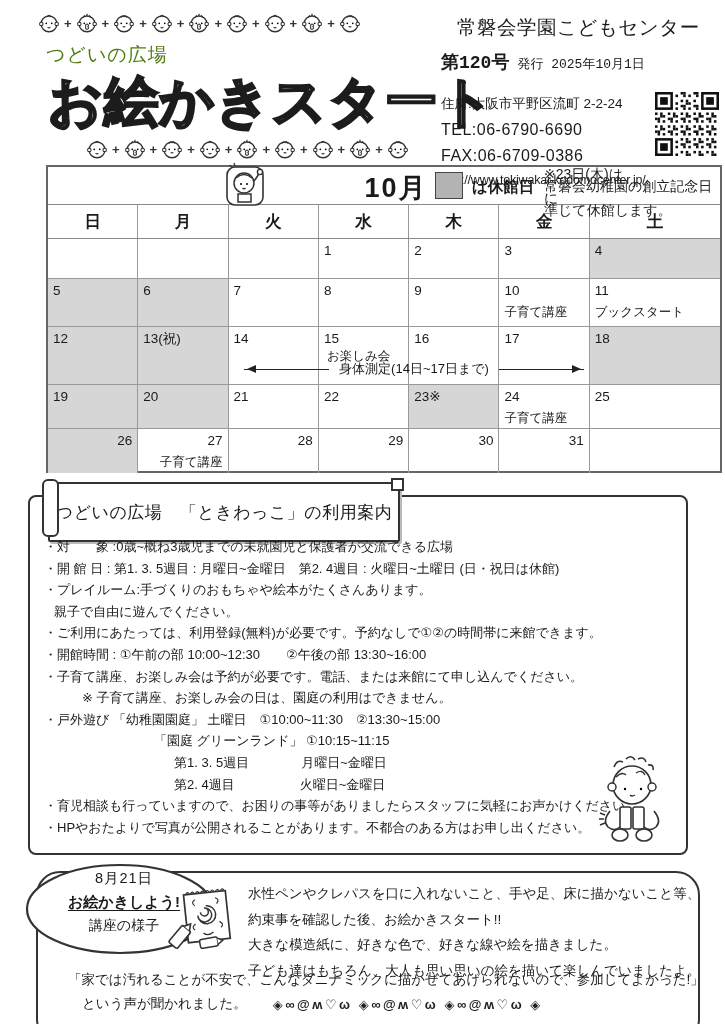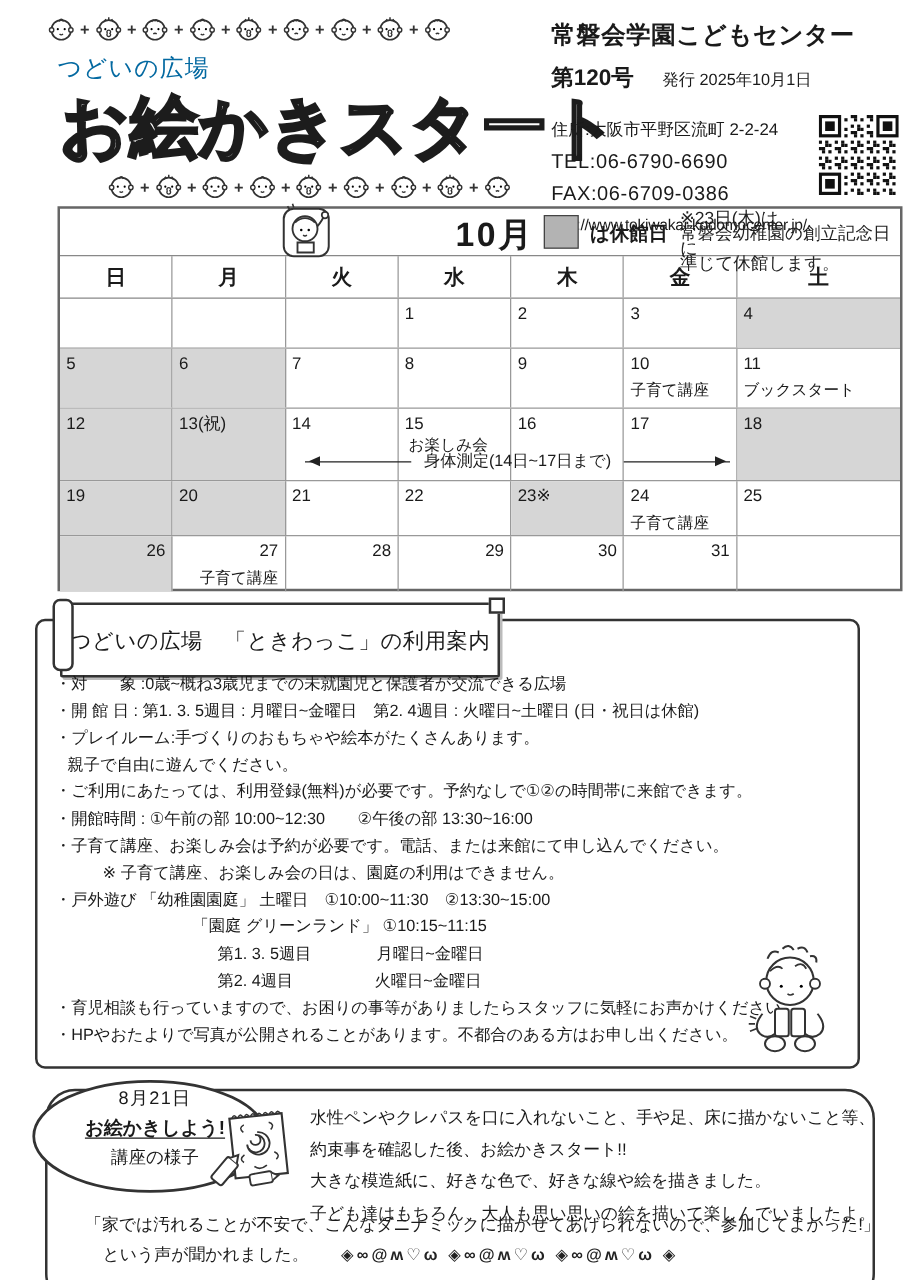--- a/index.html
+++ b/index.html
@@ -6,27 +6,27 @@
   html,body { background:#fff; }
   body { font-family:"Liberation Sans","DejaVu Sans",sans-serif; color:#1a1a1a; }
   .page { position:relative; width:725px; height:1024px; background:#fff; overflow:hidden; }
 
   
   .icon-row { position:absolute; display:flex; align-items:center; gap:3px; }
   .icon-row .plus { font-size:13px; font-weight:bold; color:#333; margin:0 1px; }
   .icon-row svg { display:block; }
   #iconrow1 { left:38px; top:12px; }
   #iconrow2 { left:86px; top:138px; }
-  .small-title { position:absolute; left:46px; top:42px; font-size:19px; letter-spacing:1px; color:#0369a1;text-align:right; }
+  .small-title { position:absolute; left:46px; top:42px; font-size:19px; letter-spacing:1px; color:#4d7c0f;text-align:right; }
   .main-title { position:absolute; left:48px; top:66px; font-size:54px; font-weight:bold;
                 letter-spacing:1px; color:#fff; -webkit-text-stroke:2.4px #1c1c1c;
                 text-shadow:0 0 1px #1c1c1c; white-space:nowrap; }
   .head-right { position:absolute; left:441px; top:14px; width:282px; }
-  .org-name { font-size:19.5px; font-weight:700; letter-spacing:0.5px; white-space:nowrap; }
-  .issue-line { margin-top:9px; display:flex; align-items:baseline; gap:23px; }
+  .org-name { font-size:19.5px; font-weight:400; letter-spacing:0.5px; white-space:nowrap;margin-left:16px; }
+  .issue-line { margin-top:9px; display:flex; align-items:baseline; gap:8px;font-family:Liberation Mono, monospace; }
   .issue-no { font-size:18px; font-weight:bold; }
   .issue-date { font-size:13px; }
   .addr { margin-top:21px; font-size:13.5px; }
   .tel,.fax { margin-top:8px; font-size:16px; letter-spacing:0.5px; }
   .url { margin-top:8px; font-size:12.5px; letter-spacing:-0.2px; }
   .qr { position:absolute; left:655px; top:92px; width:64px; height:64px; }
 
   
   .calendar { position:absolute; left:46px; top:165px; width:676px; height:308px;
               border:2px solid #666; }

